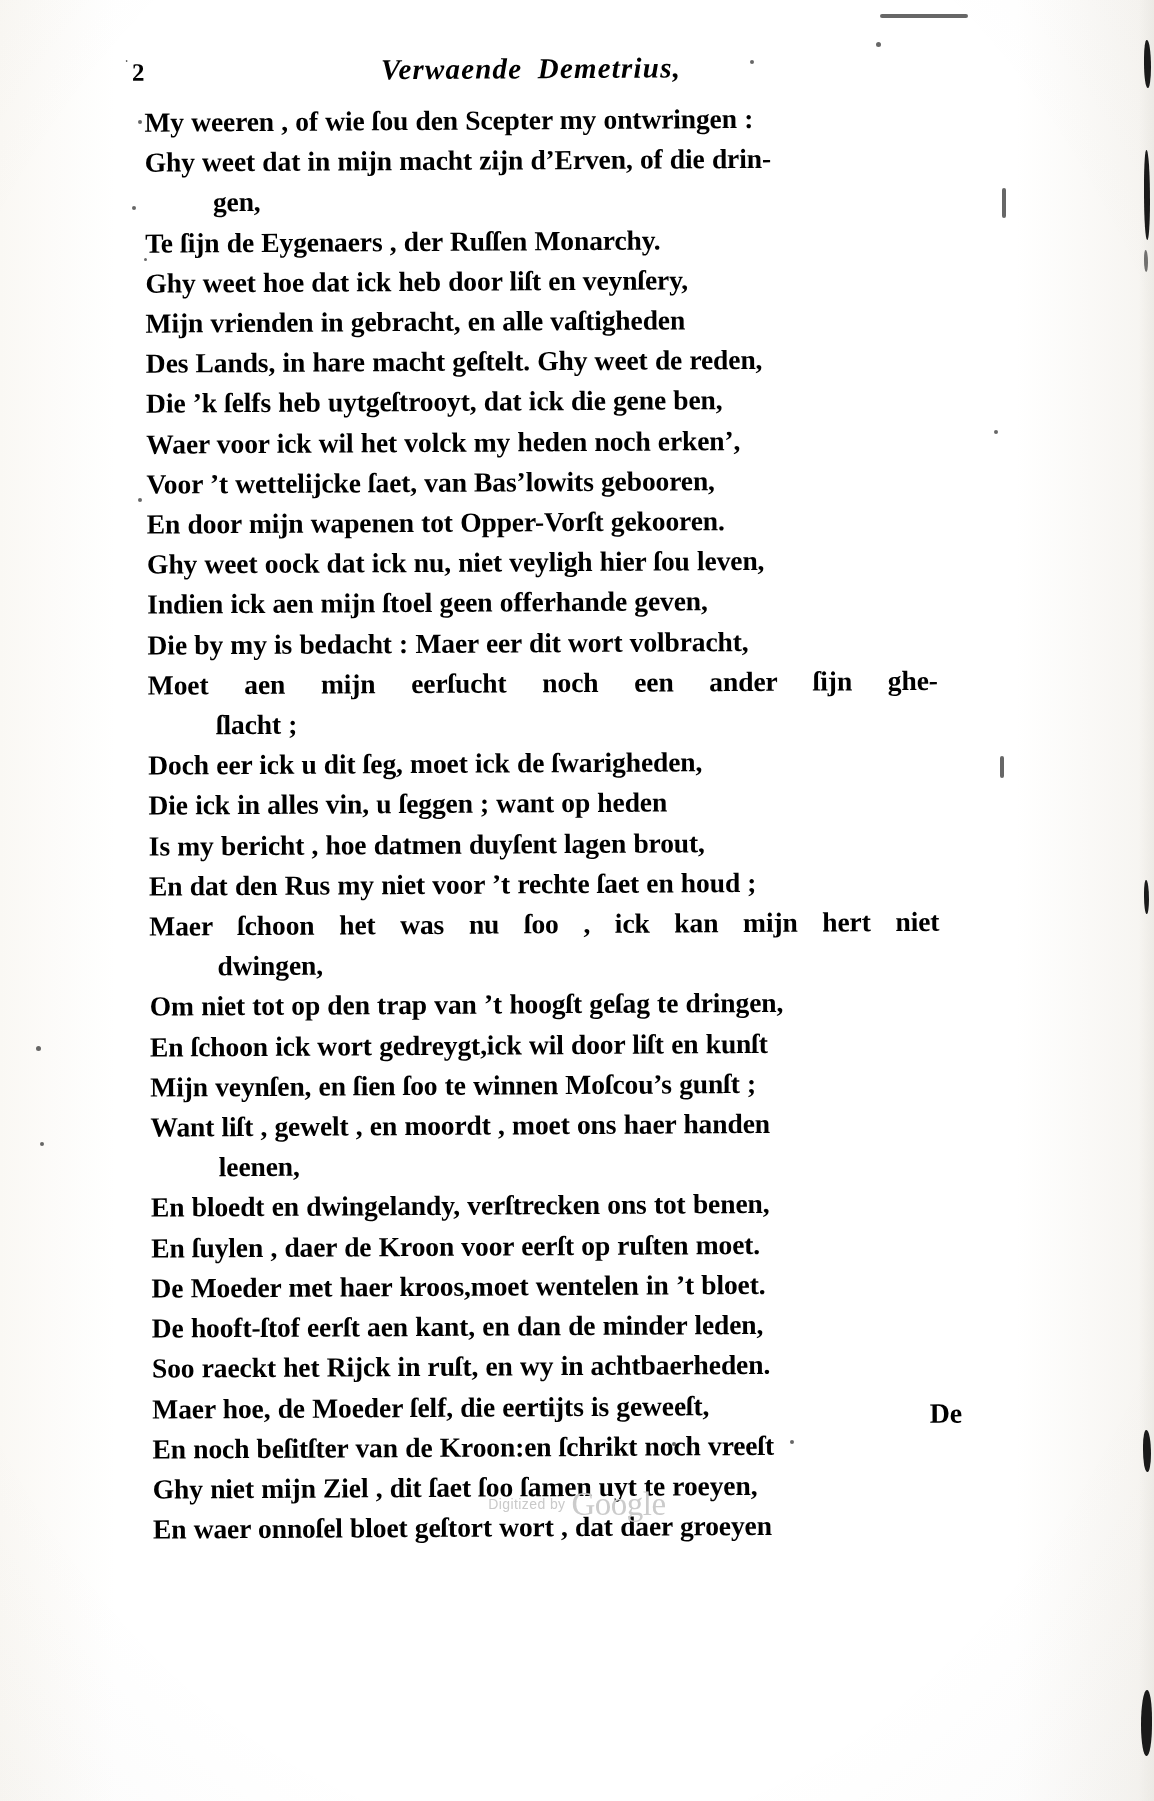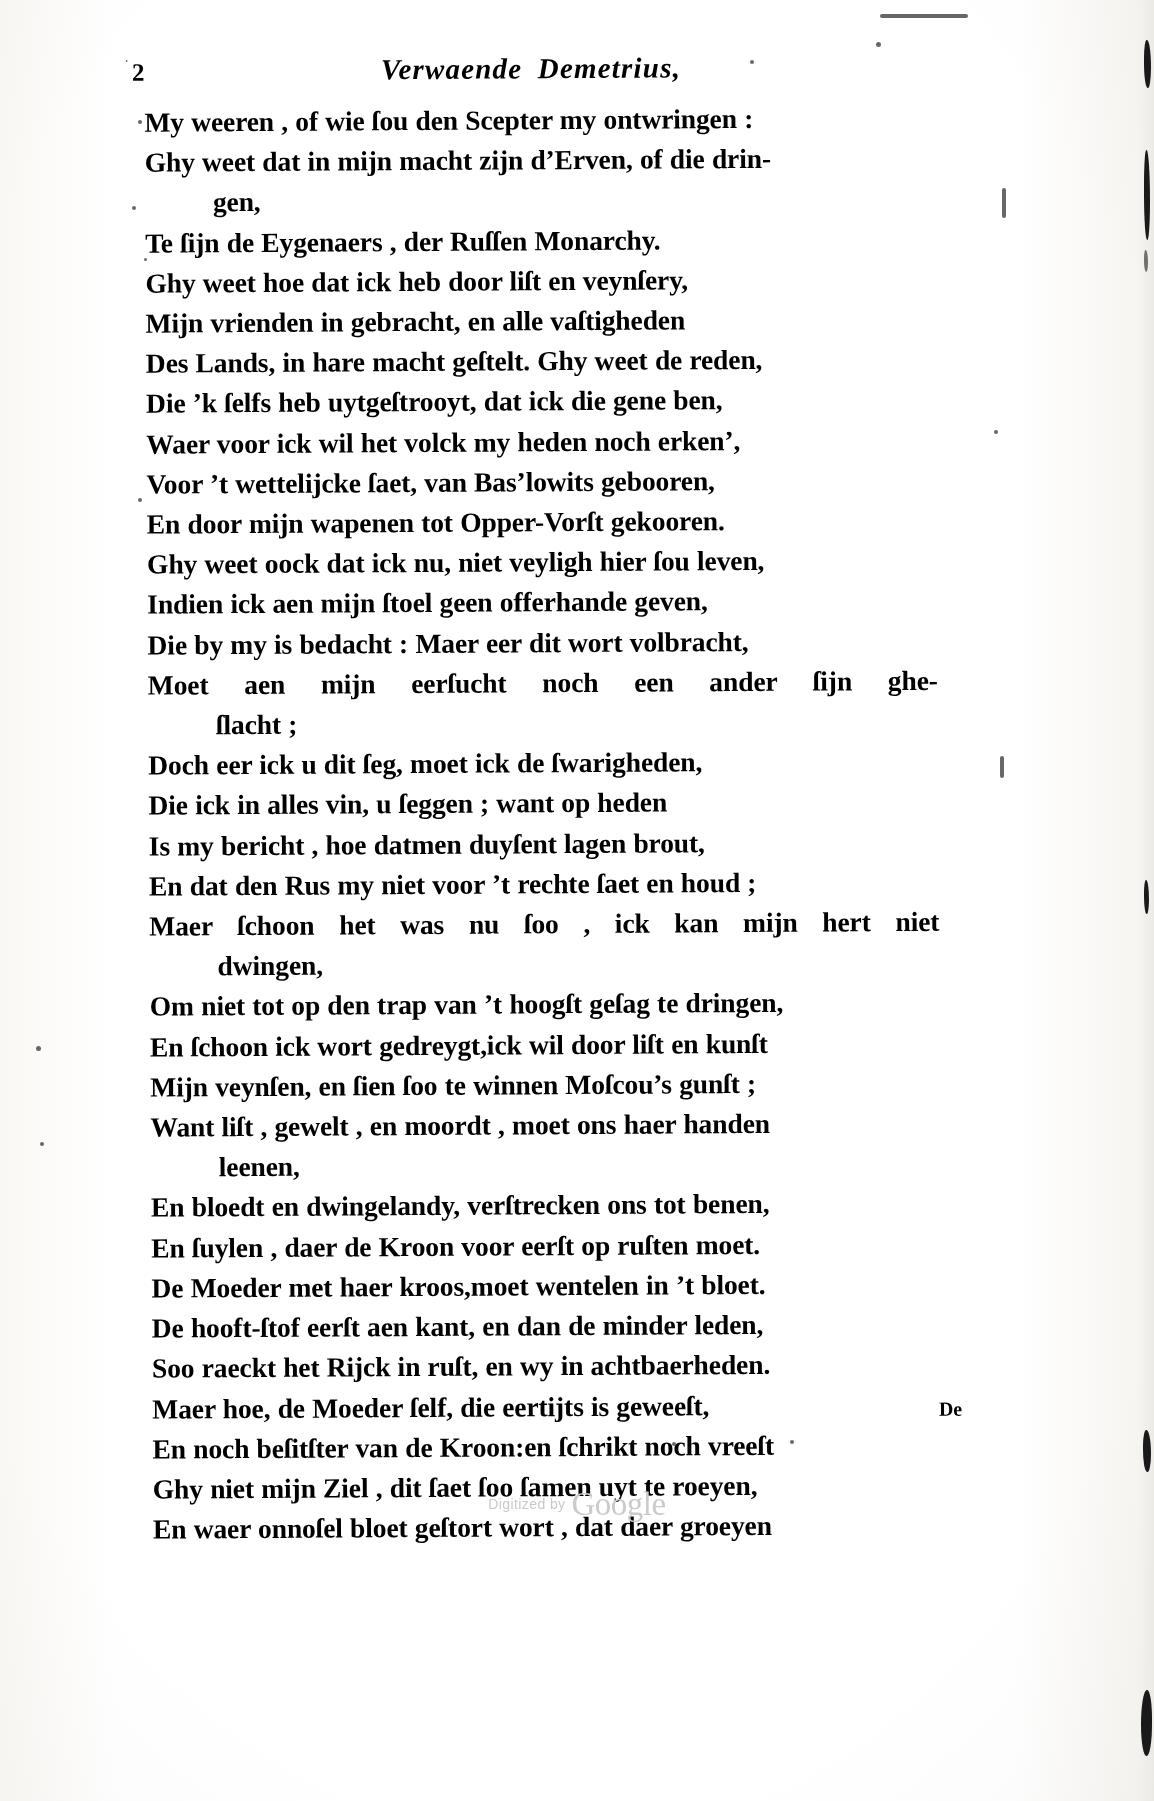--- a/index.html
+++ b/index.html
@@ -119,21 +119,21 @@
     text-align: justify;
     text-align-last: justify;
     width: 790px;
   }
 
   
   #catchword {
     position: absolute;
     right: 196px;
     top: 1400px;
-    font-size: 20px;
+    font-size: 28px;
     font-weight: 700;
   }
 
   
   #digitized-watermark {
     position: absolute;
     left: 0;
     top: 1486px;
     width: 1154px;
     text-align: center;

